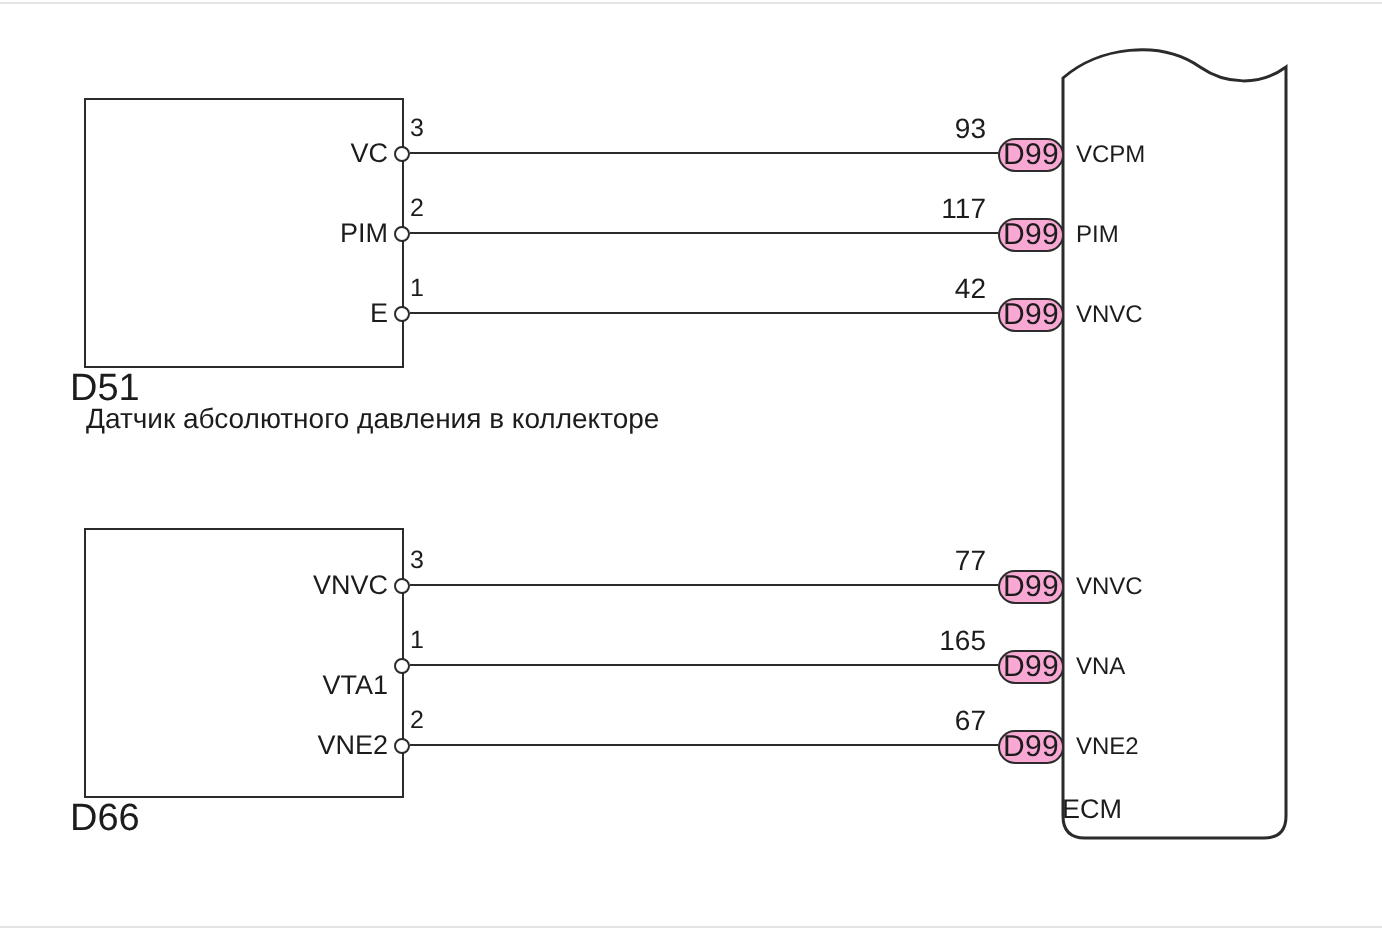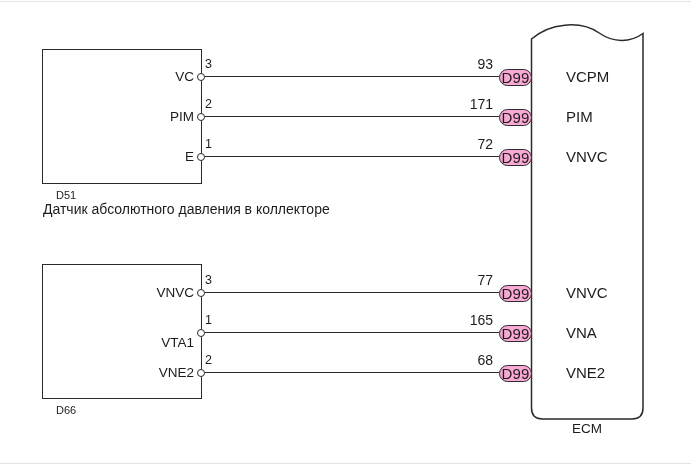--- a/index.html
+++ b/index.html
@@ -14,38 +14,38 @@
     background:var(--background);
     font-family:"Liberation Sans", sans-serif;
     color:var(--text);
   }
   .page-line{position:absolute;left:0;width:691px;height:1px;background:var(--page_border);}
   .ecm-svg{position:absolute;left:0;top:0;z-index:1;}
   .sensor-box{
     position:absolute;left:42px;width:160px;height:135px;
     border:1.5px solid var(--ink);box-sizing:border-box;background:transparent;z-index:1;
   }
-  .sensor-id{position:absolute;left:56px;font-size:11px;line-height:14px;white-space:nowrap;}
+  .sensor-id{position:absolute;left:35px;font-size:19px;line-height:14px;white-space:nowrap;}
   .sensor-name{position:absolute;left:43px;font-size:14px;line-height:15px;white-space:nowrap;}
   .pin-label{position:absolute;left:94px;width:100px;height:16px;line-height:16px;text-align:right;font-size:13.5px;z-index:2;}
   .pin-no{position:absolute;left:205px;font-size:12.5px;line-height:13px;z-index:2;}
   .wire{position:absolute;left:205px;width:294px;height:1.4px;background:var(--ink);z-index:2;}
   .pin-circle{
     position:absolute;left:197px;width:8px;height:8px;box-sizing:border-box;
     border:1.4px solid var(--ink);border-radius:50%;background:#fff;z-index:3;
   }
   .term-no{position:absolute;left:383px;width:110px;text-align:right;font-size:14px;line-height:13px;z-index:2;}
   .oval{
     position:absolute;left:499px;width:33px;height:17px;box-sizing:border-box;
     border:1.4px solid var(--ink);border-radius:9px;background:#f9a8d4;z-index:3;
     display:flex;align-items:center;justify-content:center;
     font-size:15px;letter-spacing:0.2px;
   }
-  .term-label{position:absolute;left:538px;height:16px;line-height:16px;font-size:15px;z-index:2;white-space:nowrap;margin-left:28px;}
-  .ecm-caption{position:absolute;left:531px;top:421px;width:112px;text-align:center;font-size:13.5px;line-height:15px;z-index:2;}
+  .term-label{position:absolute;left:538px;height:16px;line-height:16px;font-size:12px;z-index:2;white-space:nowrap;}
+  .ecm-caption{position:absolute;left:531px;top:397px;width:112px;font-size:13.5px;line-height:15px;z-index:2;}
 </style>
 </head>
 <body>
 
 <div class="stage">
 
   <div class="page-line" style="top:1px"></div>
   <div class="page-line" style="top:463px"></div>
 
   <svg class="ecm-svg" width="691" height="465" viewBox="0 0 691 465">
@@ -78,33 +78,33 @@
         <span>D99</span>
       </div>
     <span class="term-label" style="top:69px">VCPM</span>
   </div>
 
   <div>
     <span class="pin-label" style="top:109px">PIM</span>
     <span class="pin-no" style="top:98px">2</span>
     <div class="wire" style="top:116px"></div>
     <div class="pin-circle" style="top:113px"></div>
-    <span class="term-no" style="top:98px">171</span>
+    <span class="term-no" style="top:98px">117</span>
     <div class="oval" style="top:109px">
         <span>D99</span>
       </div>
     <span class="term-label" style="top:109px">PIM</span>
   </div>
 
   <div>
     <span class="pin-label" style="top:149px">E</span>
     <span class="pin-no" style="top:138px">1</span>
     <div class="wire" style="top:156px"></div>
     <div class="pin-circle" style="top:153px"></div>
-    <span class="term-no" style="top:138px">72</span>
+    <span class="term-no" style="top:138px">42</span>
     <div class="oval" style="top:149px">
         <span>D99</span>
       </div>
     <span class="term-label" style="top:149px">VNVC</span>
   </div>
 
   <div>
     <span class="pin-label" style="top:285px">VNVC</span>
     <span class="pin-no" style="top:274px">3</span>
     <div class="wire" style="top:292px"></div>
@@ -126,20 +126,20 @@
         <span>D99</span>
       </div>
     <span class="term-label" style="top:325px">VNA</span>
   </div>
 
   <div>
     <span class="pin-label" style="top:365px">VNE2</span>
     <span class="pin-no" style="top:354px">2</span>
     <div class="wire" style="top:372px"></div>
     <div class="pin-circle" style="top:369px"></div>
-    <span class="term-no" style="top:354px">68</span>
+    <span class="term-no" style="top:354px">67</span>
     <div class="oval" style="top:365px">
         <span>D99</span>
       </div>
     <span class="term-label" style="top:365px">VNE2</span>
   </div>
 
 </div>
 
 </body></html>

